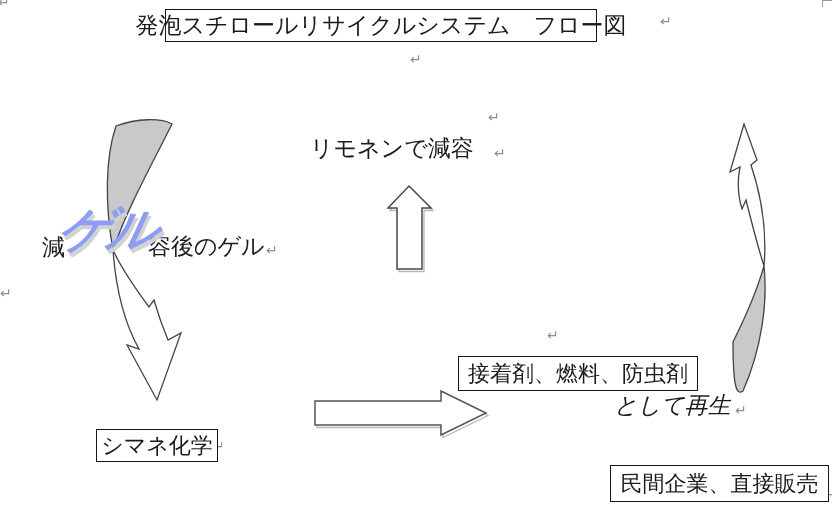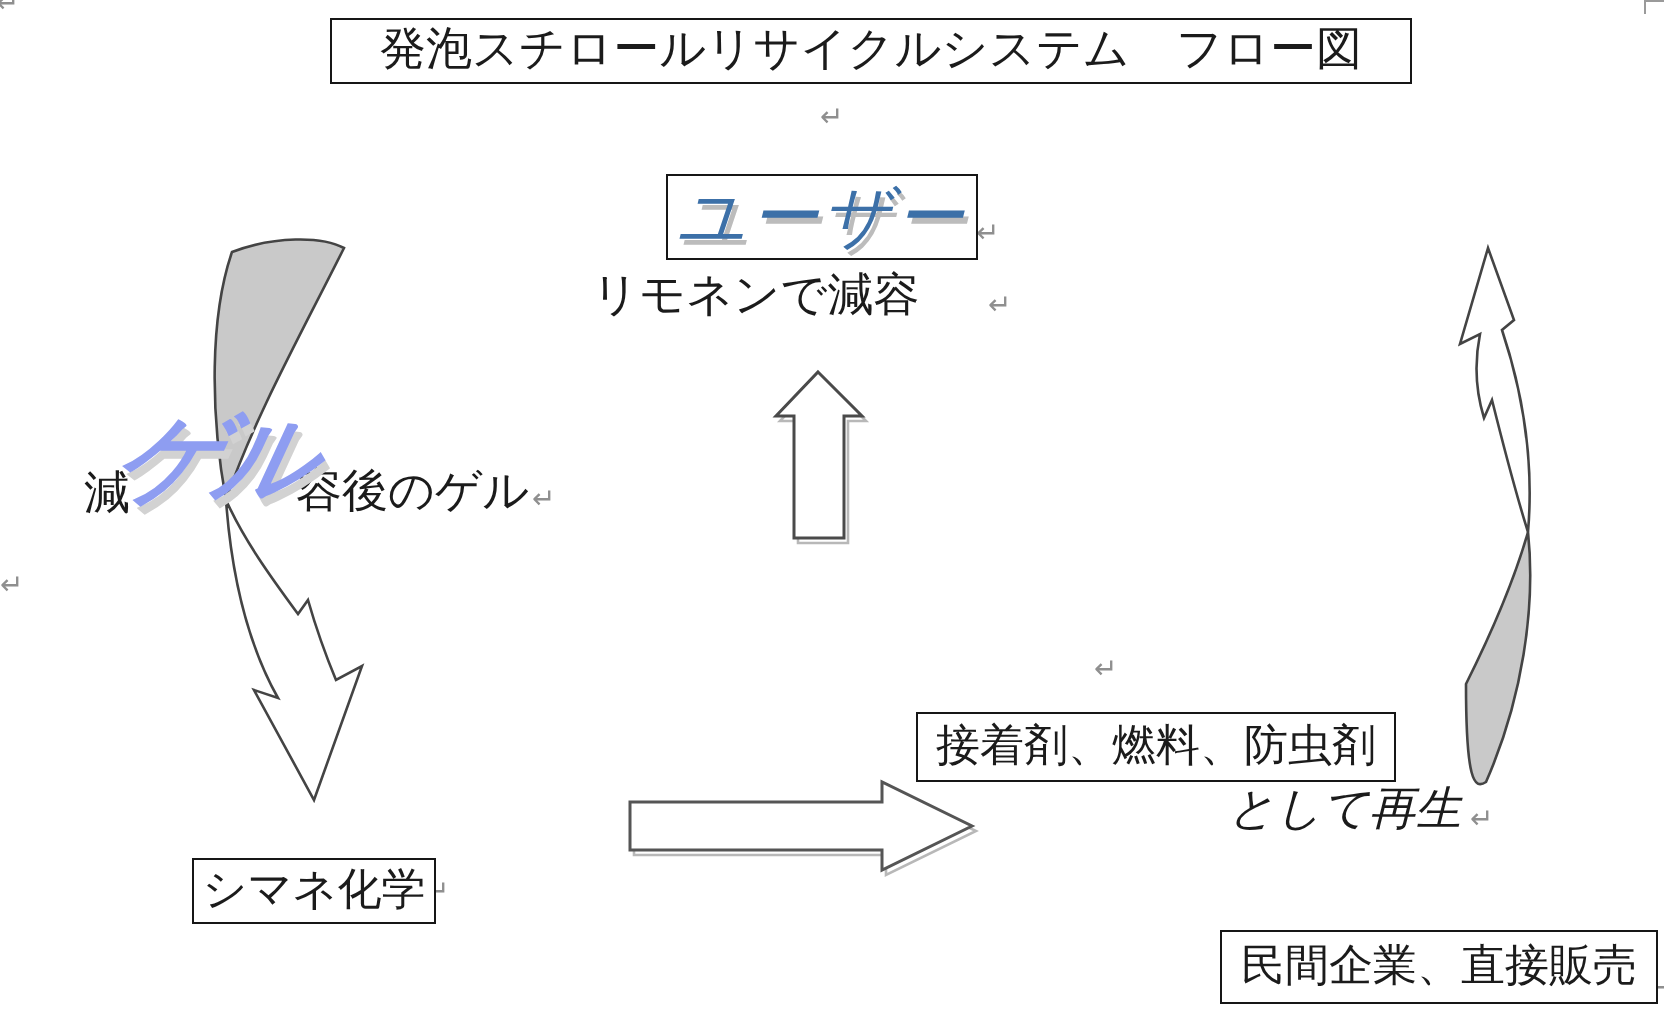--- a/index.html
+++ b/index.html
@@ -58,29 +58,26 @@
       <path d="M 315,401 L 441,401 L 441,391 L 486,413 L 441,435 L 441,425 L 315,425 Z" transform="translate(2,2.5)" fill="none" stroke="#b8b8b8" stroke-width="1.3"></path>
       <path d="M 315,401 L 441,401 L 441,391 L 486,413 L 441,435 L 441,425 L 315,425 Z" fill="#ffffff" stroke="#555555" stroke-width="1.5"></path>
     </g>
 
     <g>
       <path d="M 744,124 L 730,172 L 740,167 C 737,182 738,196 742,209 L 746,200 C 752,224 758,247 764,266 C 767,231 762,198 751,165 L 757,160 Z" fill="#ffffff" stroke="#444444" stroke-width="1.3"></path>
       <path d="M 764,266 C 768,304 761,350 743,391 C 737,395 733,390 733,342 C 744,320 756,294 764,266 Z" fill="#c9c9c9" stroke="#444444" stroke-width="1.3"></path>
     </g>
   </svg>
 
-  <div class="box z2" style="left:165px;top:9px;width:541px;height:33px;font-size:23px;">
+  <div class="box z2" style="left:165px;top:9px;width:432px;height:33px;font-size:23px;">
     <span>発泡スチロールリサイクルシステム　フロー図</span>
   </div>
 
-  <div class="box z2" style="left:333px;top:87px;width:156px;height:43px;">
-    <span class="wordart-user">ユーザー</span>
-  </div>
 
-  <span class="txt z2" style="left:296px;top:137px;">リモネンで減容</span>
+  <span class="txt z2" style="left:310px;top:137px;">リモネンで減容</span>
 
   <span class="txt z2" style="left:42px;top:236px;">減</span>
   <span class="wordart-gel">ゲル</span>
   <span class="txt z2" style="left:148px;top:235px;">容後のゲル</span>
 
 
   <div class="box z2" style="left:458px;top:356px;width:240px;height:35px;font-size:22px;">
     <span>接着剤、燃料、防虫剤</span>
   </div>
 

